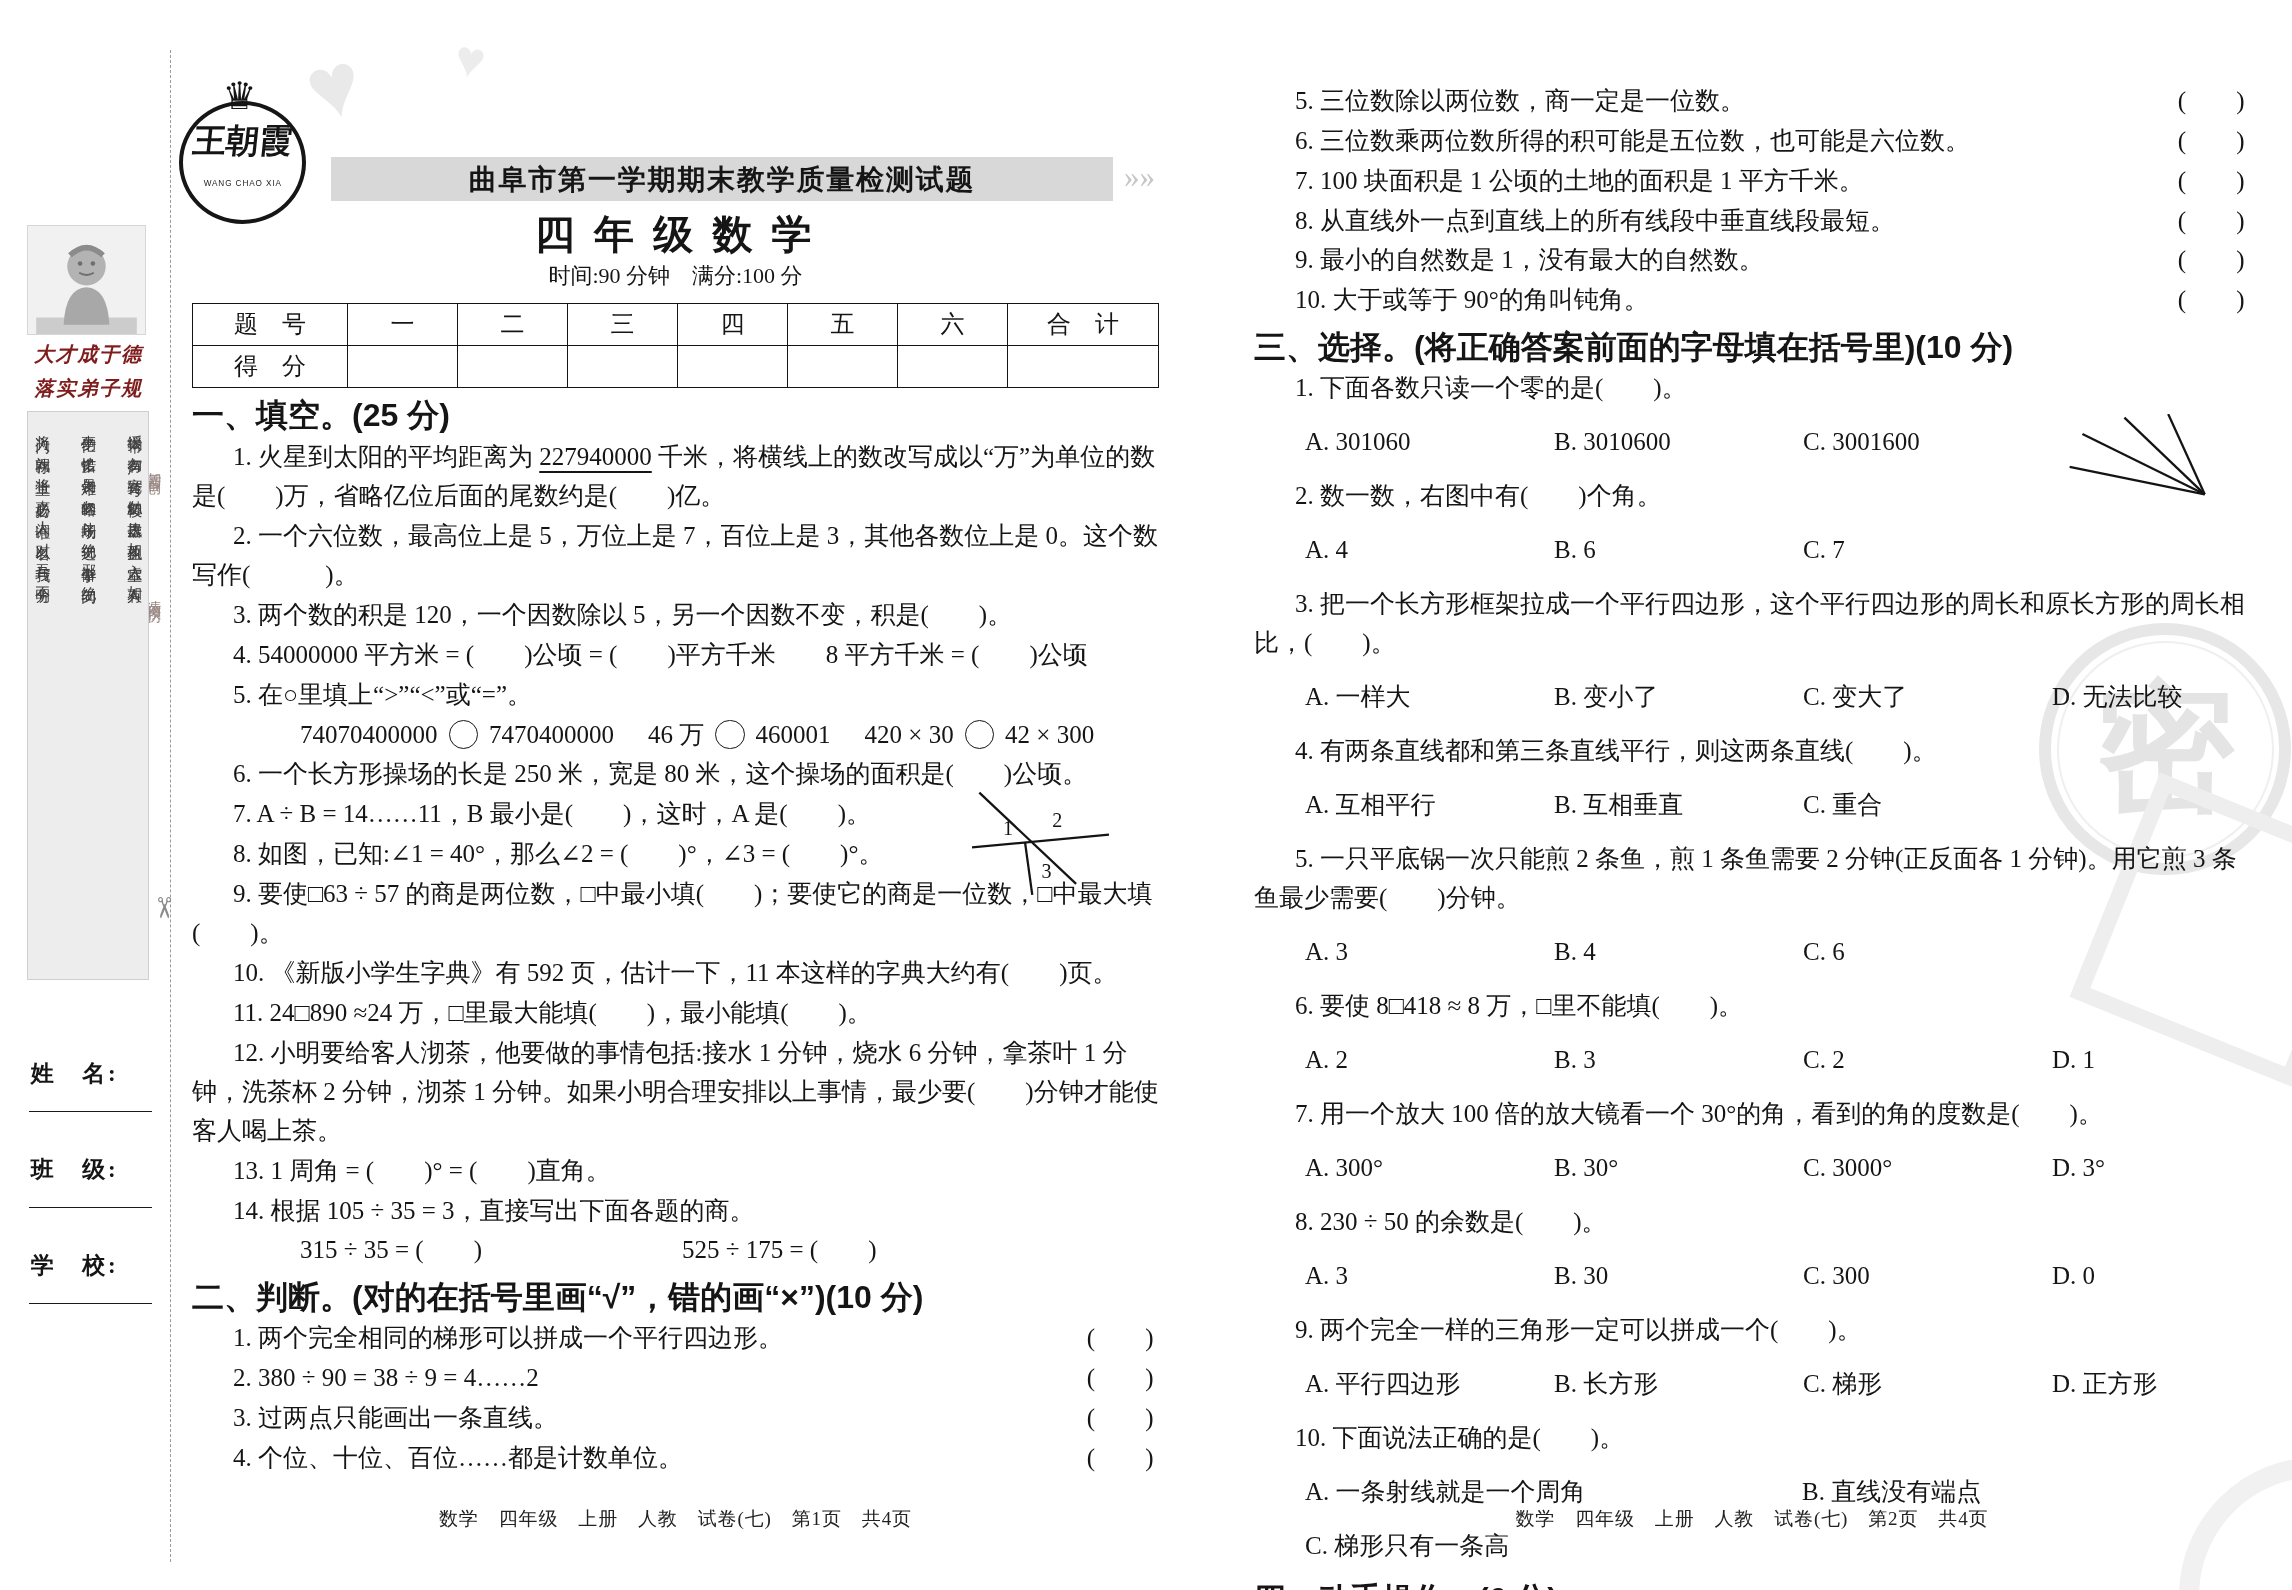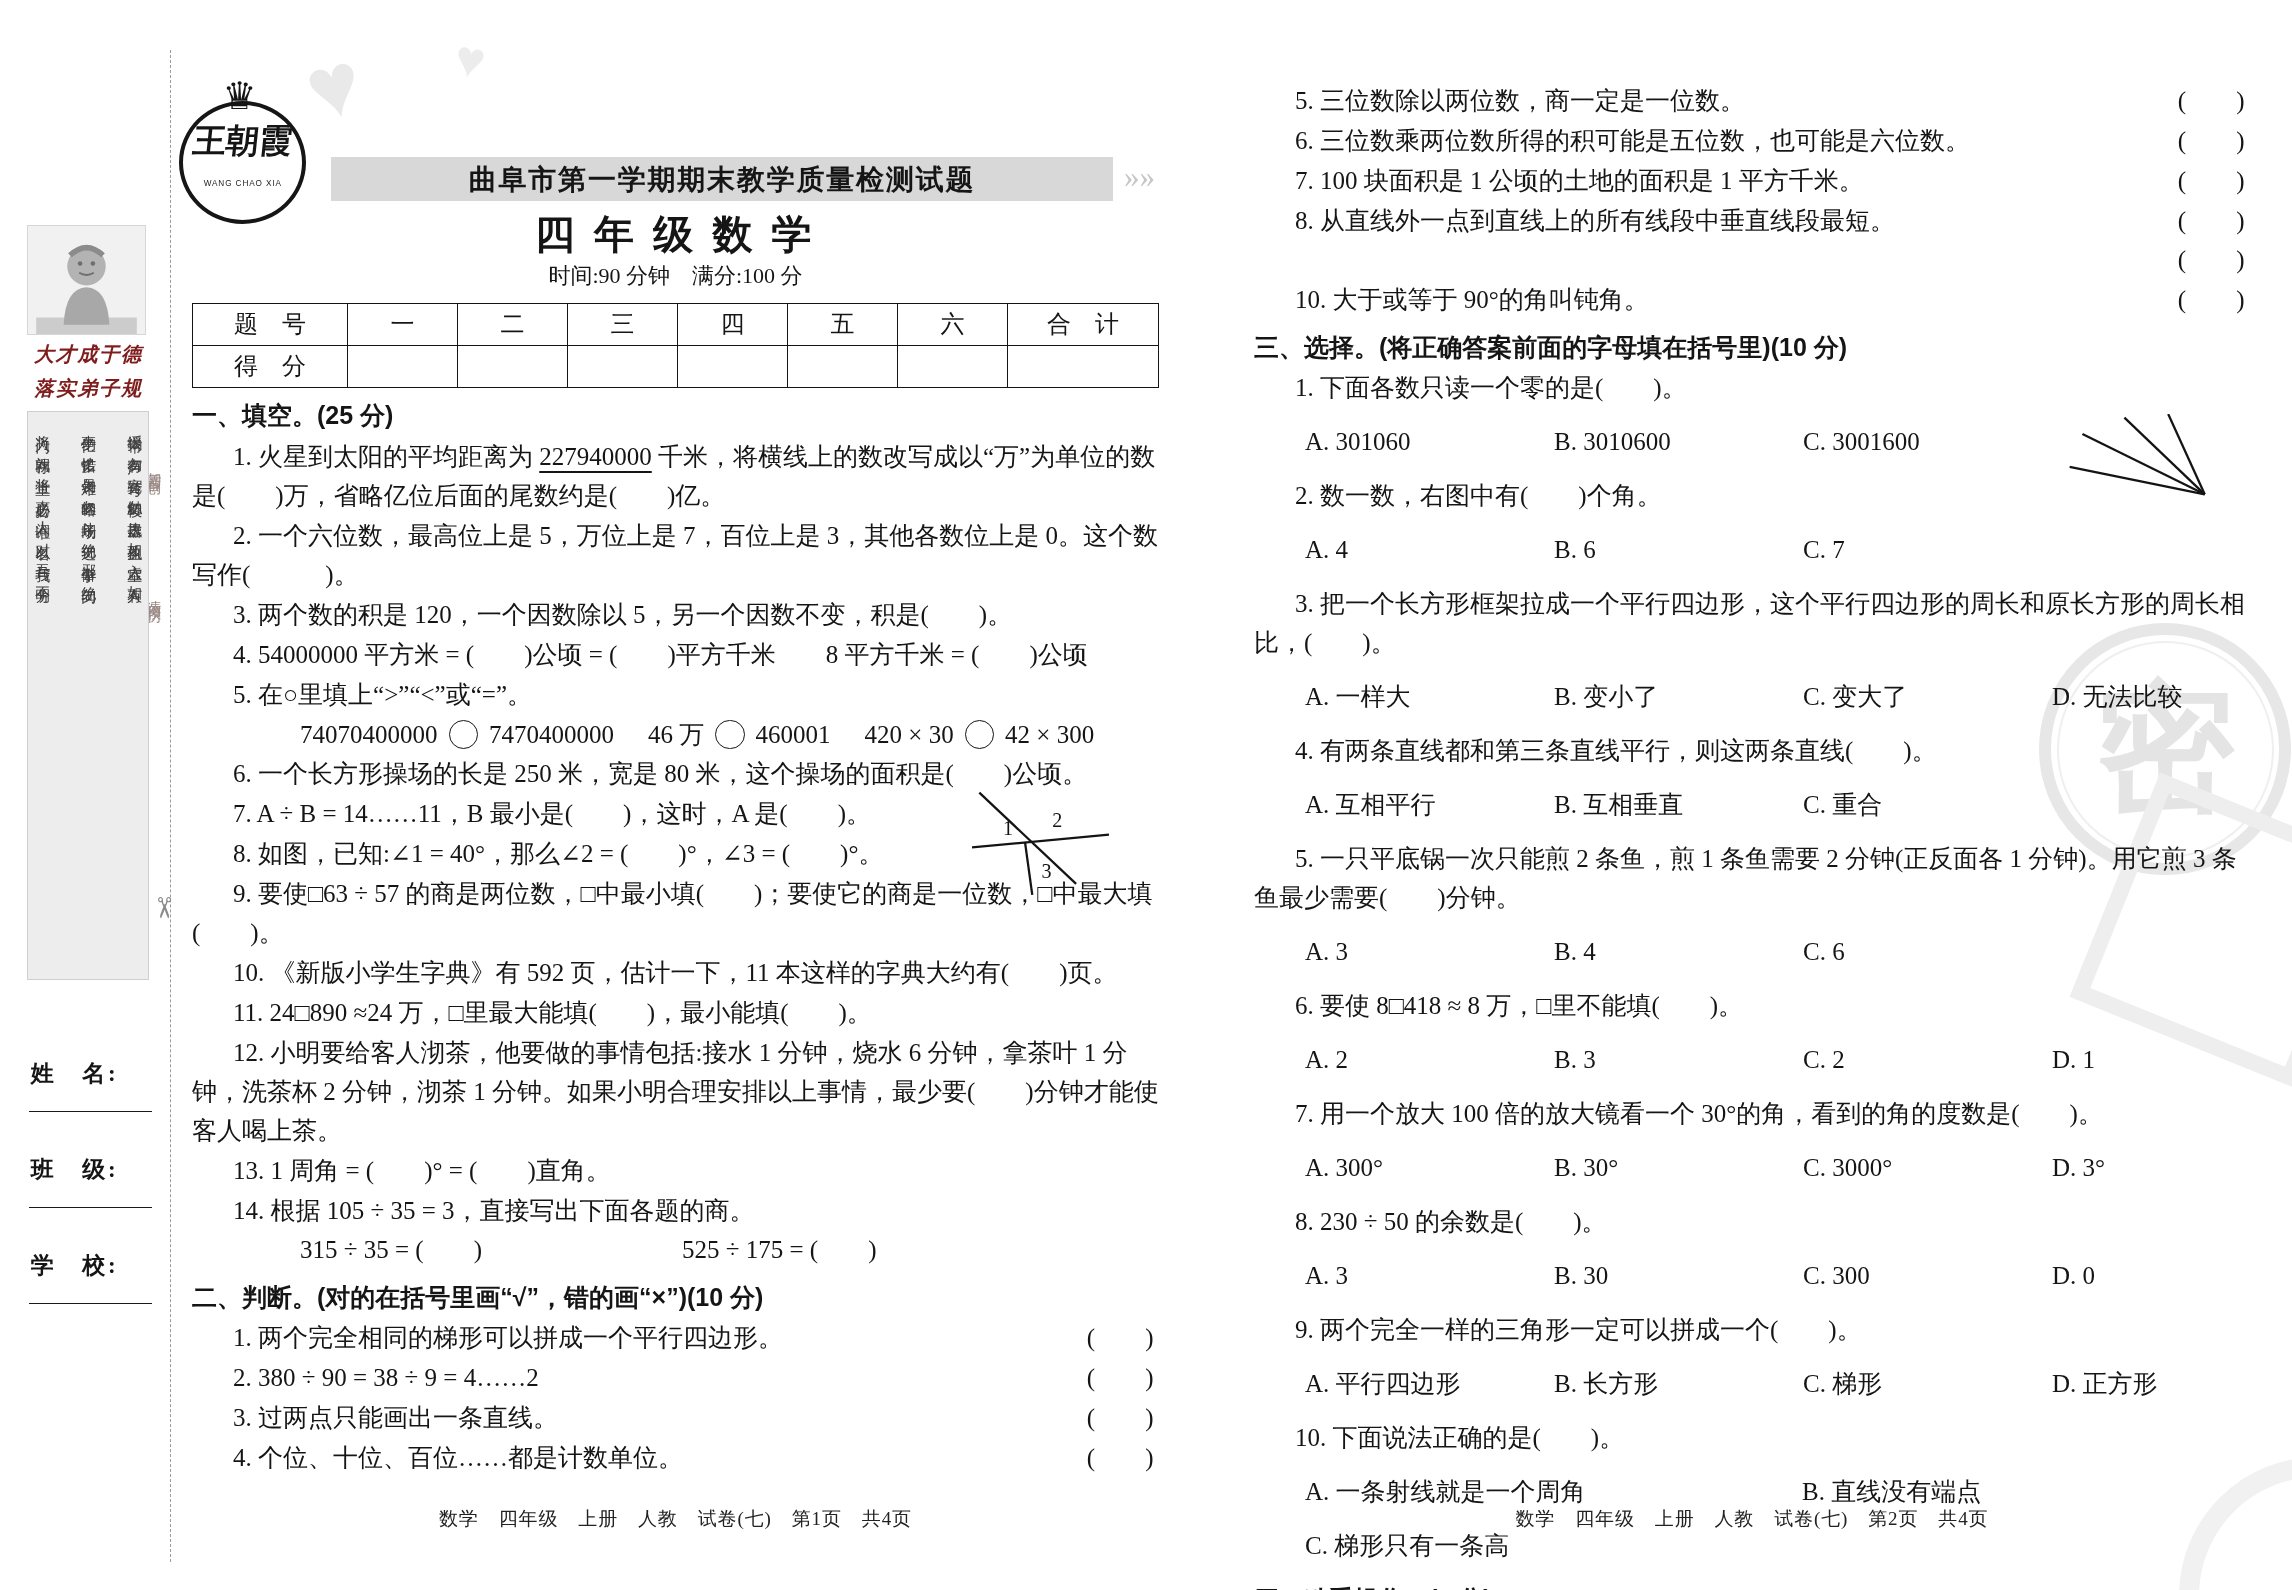--- a/index.html
+++ b/index.html
@@ -56,21 +56,21 @@
   .title-deco{position:absolute;left:932px;top:49px;font-size:31px;color:#c6c6c6;}
 
   .subject{text-align:center;font-size:40px;font-weight:bold;letter-spacing:4.6px;margin-top:5.5px;line-height:51px;}
   .meta{text-align:center;font-size:22px;line-height:29px;margin-top:1.8px;}
 
   
   .score-table{width:100%;border-collapse:collapse;margin-top:12.8px;font-size:24px;}
   .score-table td{border:1.8px solid #141414;height:38px;text-align:center;}
 
   
-  .sec-title{font-family:"Liberation Sans","DejaVu Sans",sans-serif;font-weight:bold;font-size:25px;
+  .sec-title{font-family:"Liberation Sans","DejaVu Sans",sans-serif;font-weight:bold;font-size:32px;
              margin:8.2px 0 1.8px;line-height:39px;}
   p.q{margin:0.9px 0;text-indent:41px;position:relative;}
   .ul{text-decoration:underline;text-underline-offset:5.5px;}
   .cmp-row{display:flex;align-items:center;gap:34px;padding-left:108px;line-height:39px;margin:0.9px 0;}
   .circle{display:inline-block;width:27.4px;height:27.4px;border:1.8px solid #141414;border-radius:50%;
           margin:0 11px;vertical-align:-6.4px;}
   .expr-row{display:flex;padding-left:108px;line-height:39px;margin:0.9px 0;}
   .expr-row .e1{flex:0 0 382px;}
   .judge-row{display:flex;line-height:39px;margin:0.9px 0;}
   .judge-row .jt{padding-left:41px;}
@@ -253,20 +253,21 @@
       </div>
     <div class="judge-row">
         <span class="jt">7. 100 块面积是 1 公顷的土地的面积是 1 平方千米。</span>
         <span class="jb">(　　)</span>
       </div>
     <div class="judge-row">
         <span class="jt">8. 从直线外一点到直线上的所有线段中垂直线段最短。</span>
         <span class="jb">(　　)</span>
       </div>
     <div class="judge-row">
+        <span class="jt">9. 最小的自然数是 1，没有最大的自然数。</span>
         <span class="jb">(　　)</span>
       </div>
     <div class="judge-row">
         <span class="jt">10. 大于或等于 90°的角叫钝角。</span>
         <span class="jb">(　　)</span>
       </div>
 
     <div class="sec3">
       <div class="sec-title">三、选择。(将正确答案前面的字母填在括号里)(10 分)</div>
 

